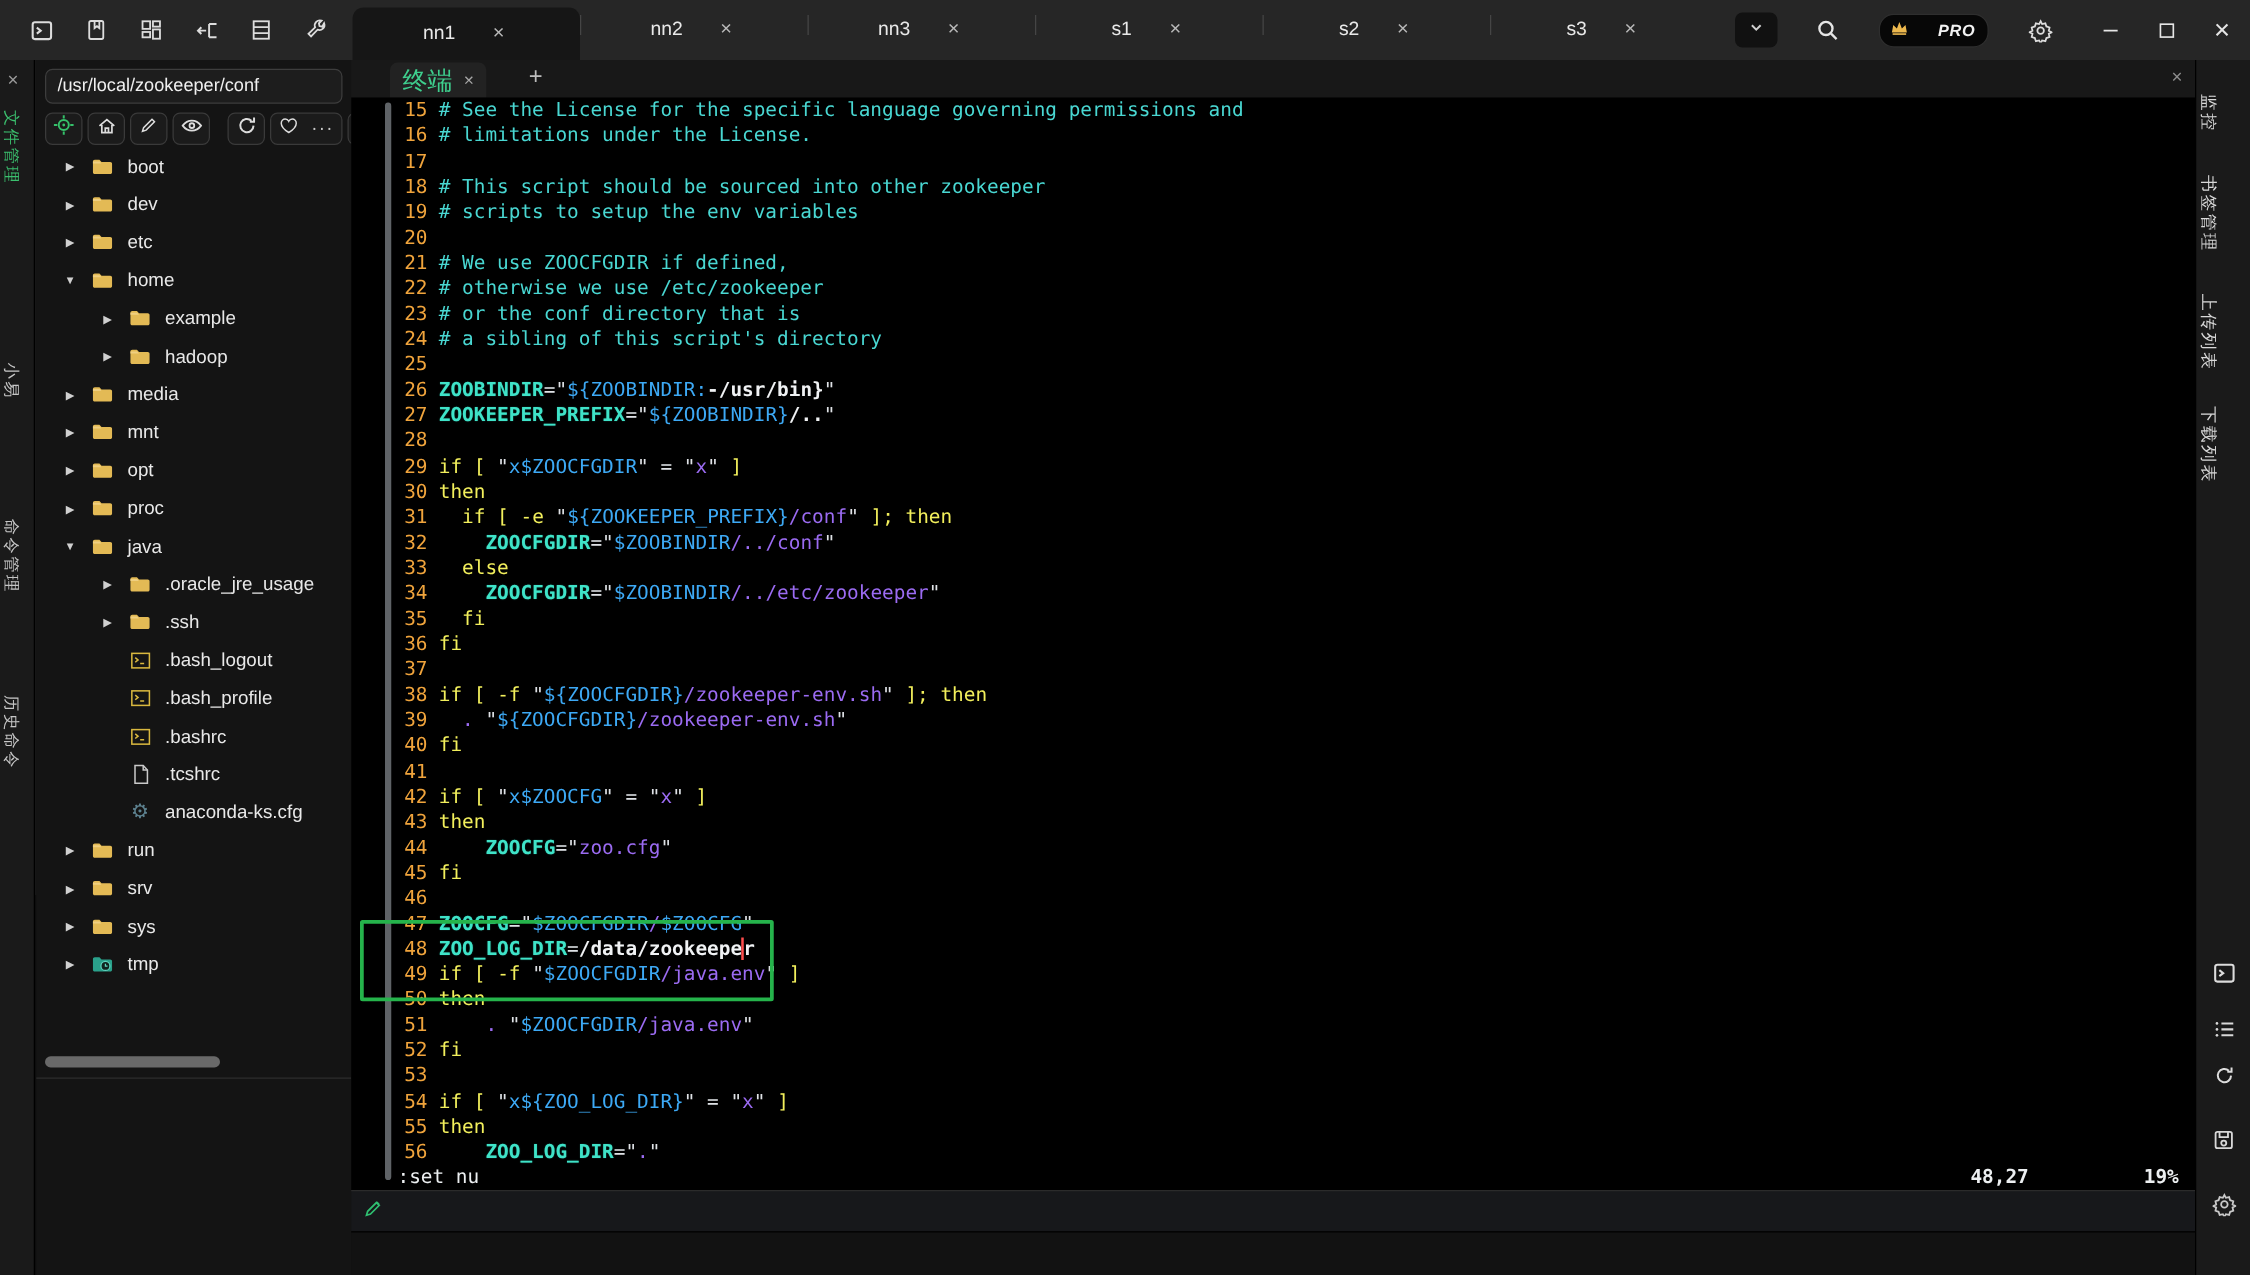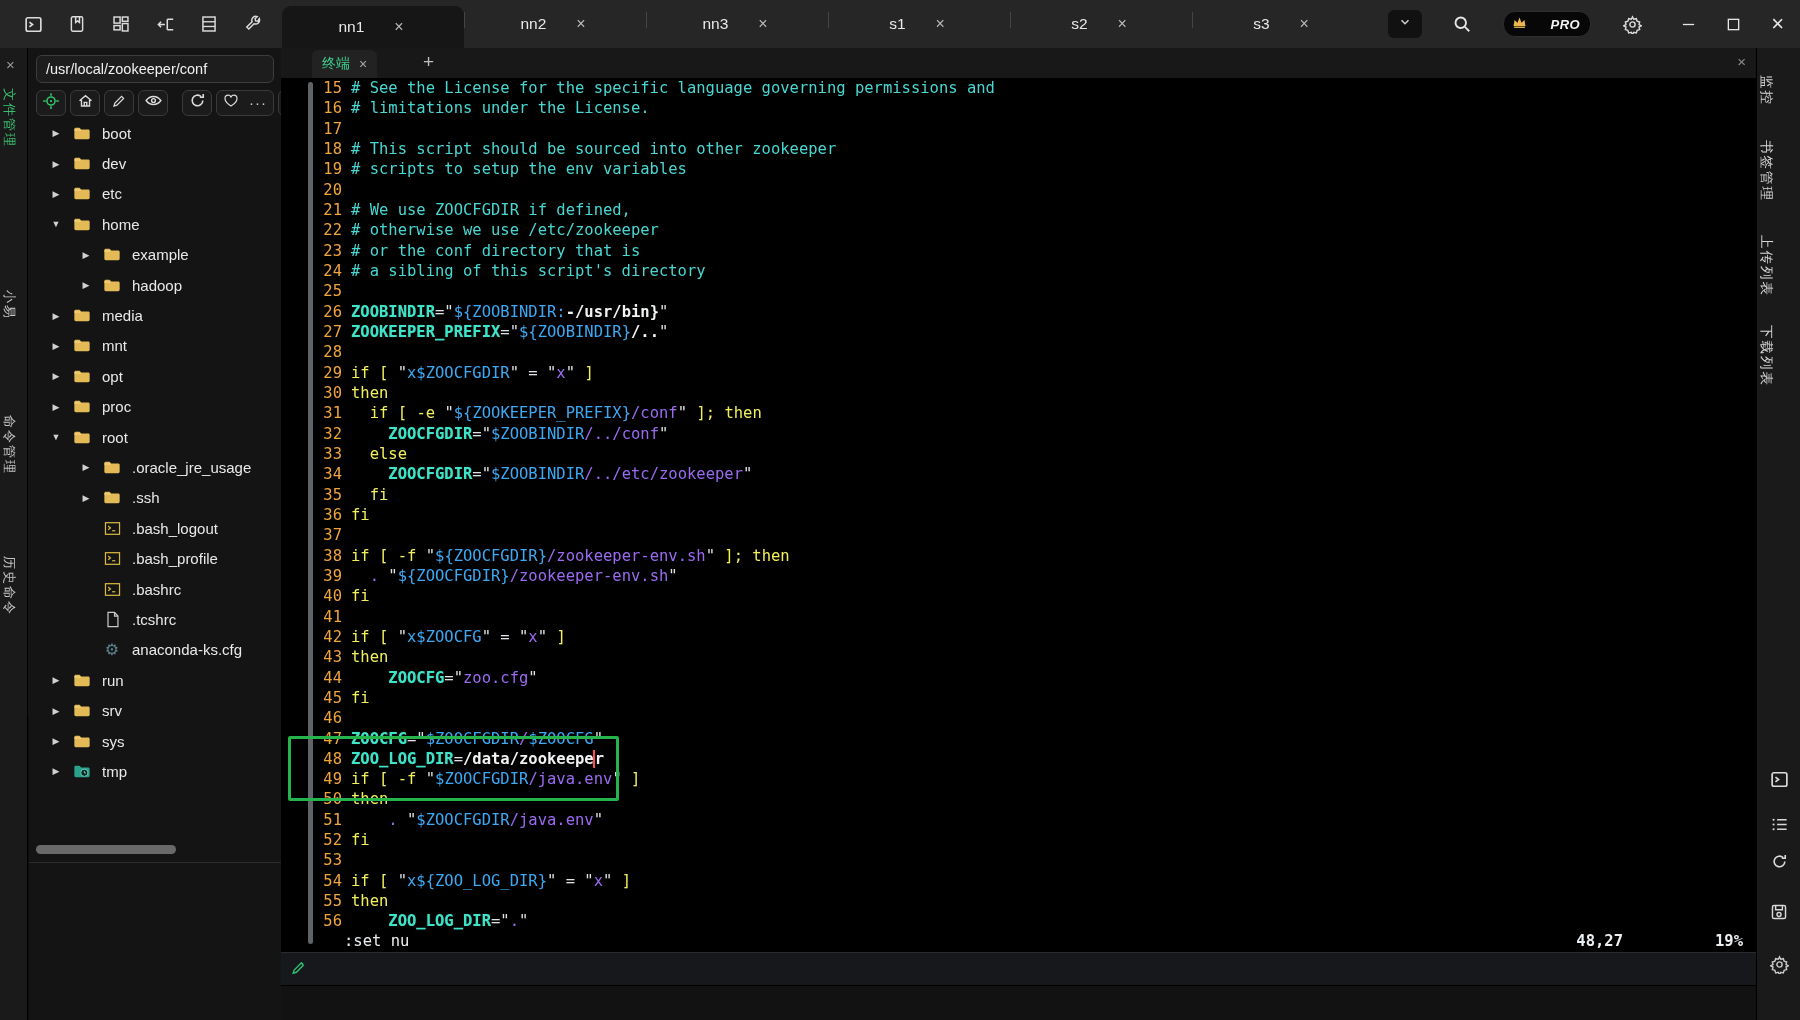--- a/index.html
+++ b/index.html
@@ -73,21 +73,21 @@
 
   .hscroll { position:absolute; left:7px; top:797px; width:140px; height:9px; background:#696969;
              border-radius:5px; cursor:pointer; }
   .panel-div { position:absolute; left:0; top:814px; width:252px; height:1px; background:#2c2c2c; }
 
   
   .term-col { position:absolute; left:281px; top:0; width:1475px; height:972px; background:#141414; }
   .term-strip { position:absolute; left:0; top:0; width:100%; height:30px; background:#181818; }
   .term-tab { position:absolute; left:31px; top:2px; height:28px; background:#222; border-radius:6px 6px 0 0;
               display:flex; align-items:center; gap:9px; padding:0 10px; cursor:pointer; }
-  .term-tab .ttl { color:#3ecf8e; font-size:14px; }
+  .term-tab .ttl { color:#3ecf8e; font-size:20px; }
   .term-tab .tclose { color:#a8a8a8; font-size:14px; }
   .term-plus { position:absolute; left:142px; top:3px; color:#bdbdbd; font-size:19px; cursor:pointer; }
   .term-strip-close { position:absolute; right:10px; top:5px; color:#8d8d8d; font-size:15px; cursor:pointer; }
 
   .vim { position:absolute; left:0; top:30px; width:100%; height:874px; background:#000000; }
   .vsb { position:absolute; left:27px; top:4px; width:5px; height:862px; background:#5f6367; border-radius:3px; }
   .code { position:absolute; left:0; top:0; width:100%; font-family:"DejaVu Sans Mono",monospace;
           font-size:15.5px; line-height:20.33px; white-space:pre; }
   .code-row { height:20.33px; padding-left:41px; }
   .ln { display:inline-block; width:20px; text-align:right; margin-right:9px; color:#f0a43c; }
@@ -96,21 +96,21 @@
   .seg-v { color:#3fe3c8; font-weight:bold; text-shadow:0 0 1px #1b6e62; }
   .seg-b { color:#3da9f5; }
   .seg-p { color:#9b6bf2; }
   .seg-w { color:#dfe2e6; }
   .seg-wb { color:#f0f2f4; font-weight:bold; }
   .seg-cur { color:#f0f2f4; font-weight:bold; border-left:2.5px solid #ff4d4d; margin-left:-1px; }
 
   .cmdline { position:absolute; left:0; top:853px; width:100%; height:20.33px;
              font-family:"DejaVu Sans Mono",monospace; font-size:15.5px; line-height:20.33px;
              color:#eceff1; }
-  .cmdline .cmd { position:absolute; left:37px;margin-left:26px; }
+  .cmdline .cmd { position:absolute; left:37px; }
   .cmdline .curpos { position:absolute; right:133px; font-weight:bold; }
   .cmdline .scrollpct { position:absolute; right:13px; font-weight:bold; }
 
   .annot-box { position:absolute; left:7px; top:658px; width:331px; height:65px;
                border:3px solid #25b34b; border-radius:2px; pointer-events:none; }
 
   .annot-strip { position:absolute; left:0; top:904px; width:100%; height:33px; background:#17181b;
                  border-top:1px solid #2b2b2b; display:flex; align-items:center; padding-left:9px; }
   .bottom-fill { position:absolute; left:0; top:937px; width:100%; height:35px; background:#121212;
                  border-top:1px solid #000; }
@@ -402,21 +402,21 @@
             <span>proc</span>
           </div>
           <div class="trow lvl0">
             <span class="caret">▼</span>
             <span class="ticon">
               <svg width="18" height="15" viewBox="0 0 20 16">
                 <path d="M1.5 3.2c0-.9.7-1.6 1.6-1.6h4.2l1.8 2h7.8c.9 0 1.6.7 1.6 1.6v7.6c0 .9-.7 1.6-1.6 1.6H3.1c-.9 0-1.6-.7-1.6-1.6z" fill="#e3ba55"></path>
                 <path d="M1.5 5h7.6l-1.6-1.7H1.5z" fill="#f0cf80"></path>
               </svg>
             </span>
-            <span>root</span>
+            <span>java</span>
           </div>
           <div class="trow lvl1">
             <span class="caret">▶</span>
             <span class="ticon">
               <svg width="18" height="15" viewBox="0 0 20 16">
                 <path d="M1.5 3.2c0-.9.7-1.6 1.6-1.6h4.2l1.8 2h7.8c.9 0 1.6.7 1.6 1.6v7.6c0 .9-.7 1.6-1.6 1.6H3.1c-.9 0-1.6-.7-1.6-1.6z" fill="#e3ba55"></path>
                 <path d="M1.5 5h7.6l-1.6-1.7H1.5z" fill="#f0cf80"></path>
               </svg>
             </span>
             <span>.oracle_jre_usage</span>

